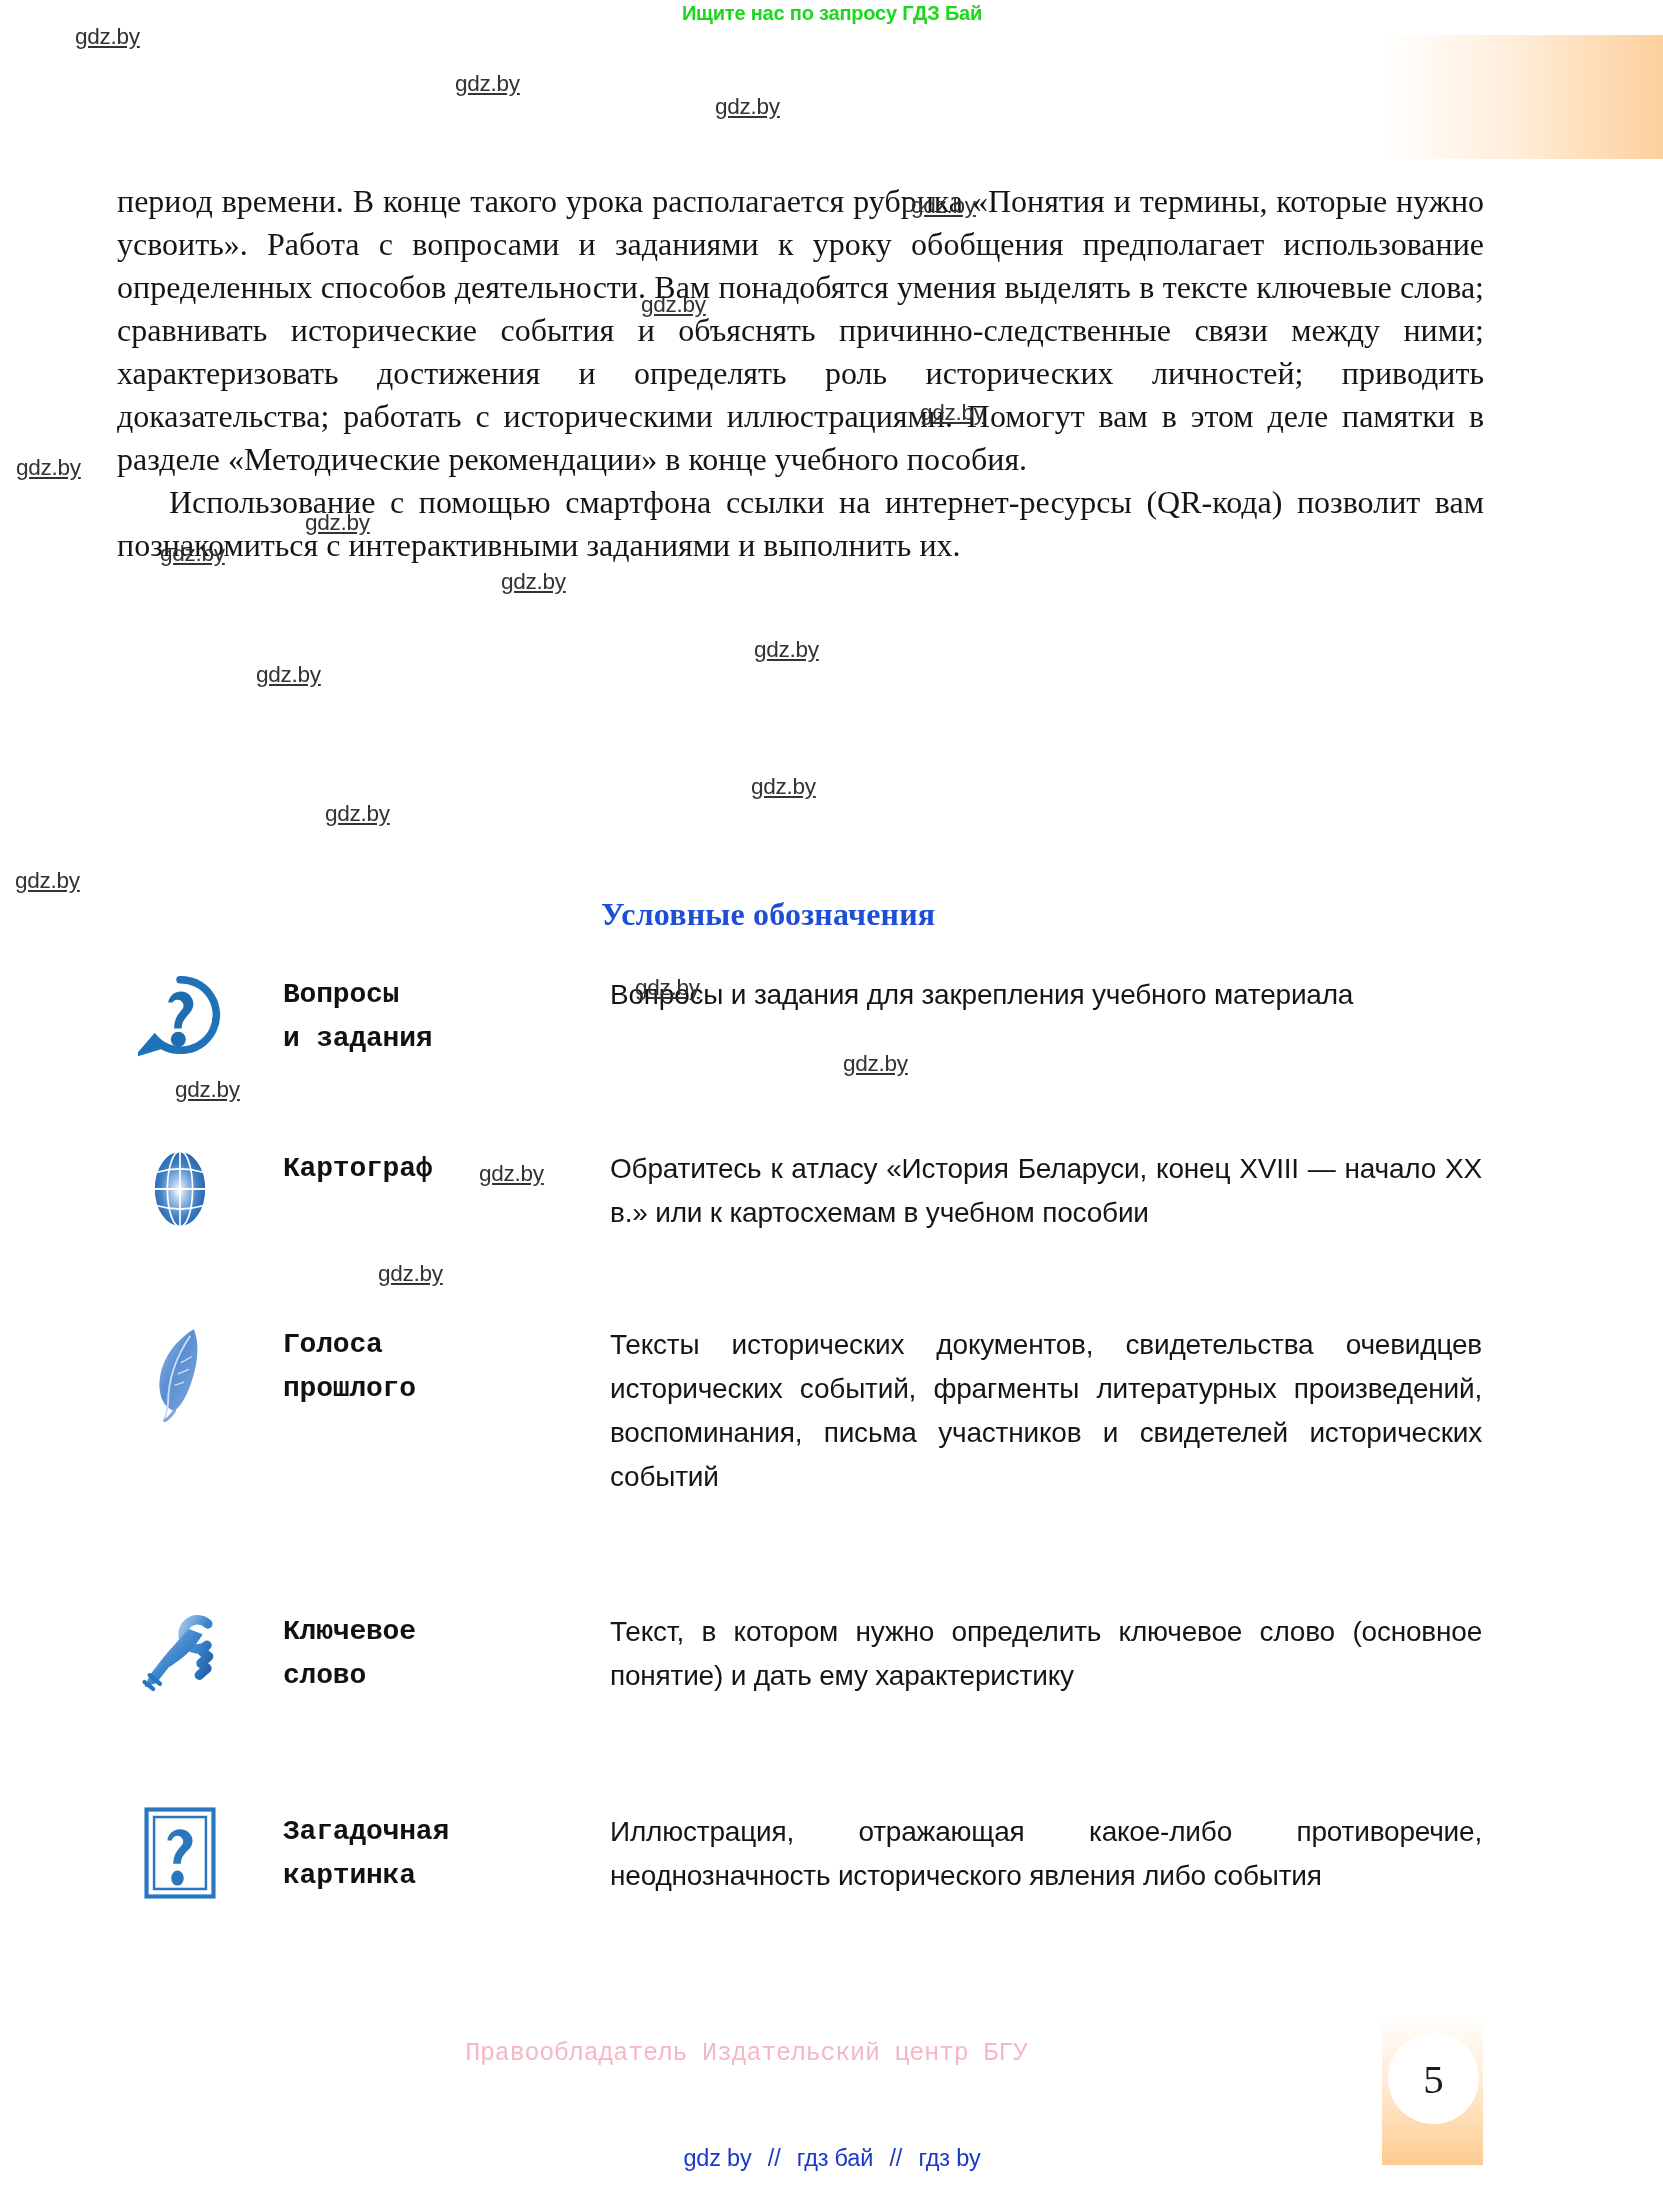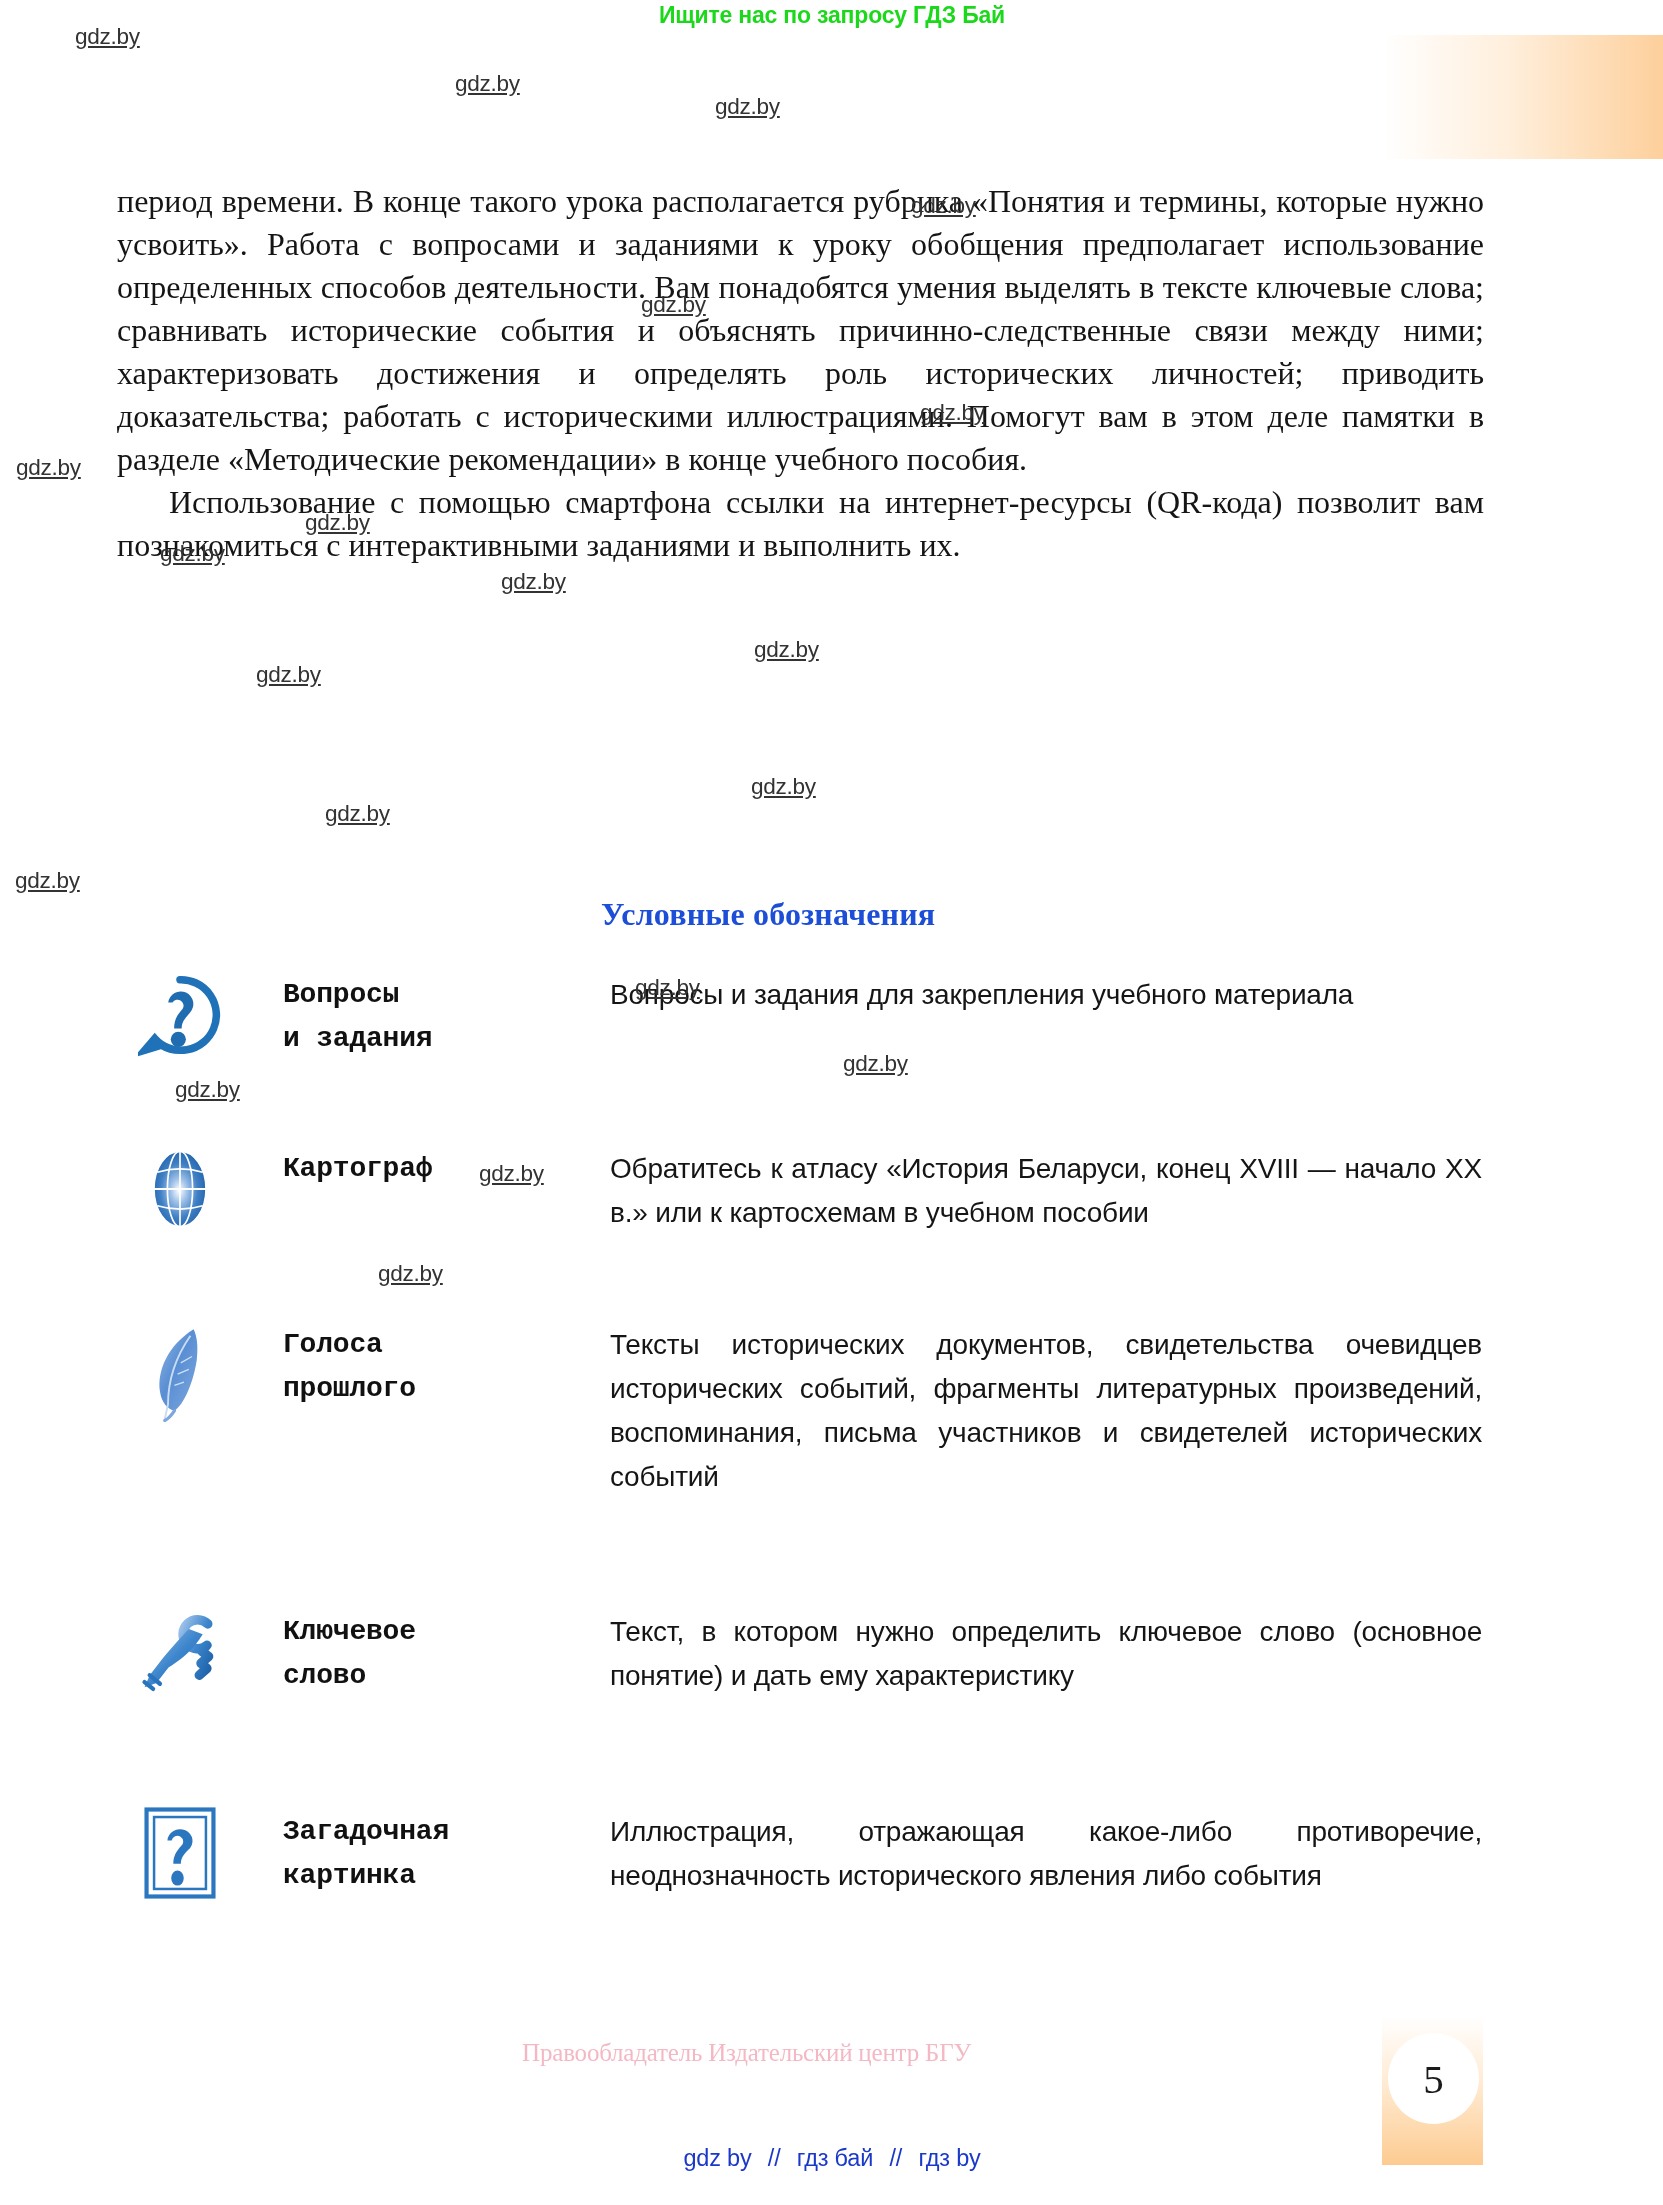--- a/index.html
+++ b/index.html
@@ -72,21 +72,21 @@
   }
 
   
   .top-banner {
     position: absolute;
     top: 1.7px;
     left: 0;
     width: 1664px;
     text-align: center;
     font-family: "Liberation Sans", "DejaVu Sans", sans-serif;
-    font-size: 23px;
+    font-size: 20px;
     font-weight: bold;
     color: #1bd81b;
     letter-spacing: -0.2px;
   }
 
   
   .body-text {
     position: absolute;
     left: 117px;
     top: 180px;
@@ -159,21 +159,21 @@
     letter-spacing: -0.2px;
   }
 
   
   .copyright {
     position: absolute;
     left: 0;
     top: 2039px;
     width: 1493px;
     text-align: center;
-    font-family: Liberation Serif, serif;
+    font-family: Liberation Mono, monospace;
     font-size: 25px;
     color: #f4b8c4;
     letter-spacing: -0.2px;
   }
   .footer-links {
     position: absolute;
     left: 0;
     top: 2145px;
     width: 1664px;
     text-align: center;

